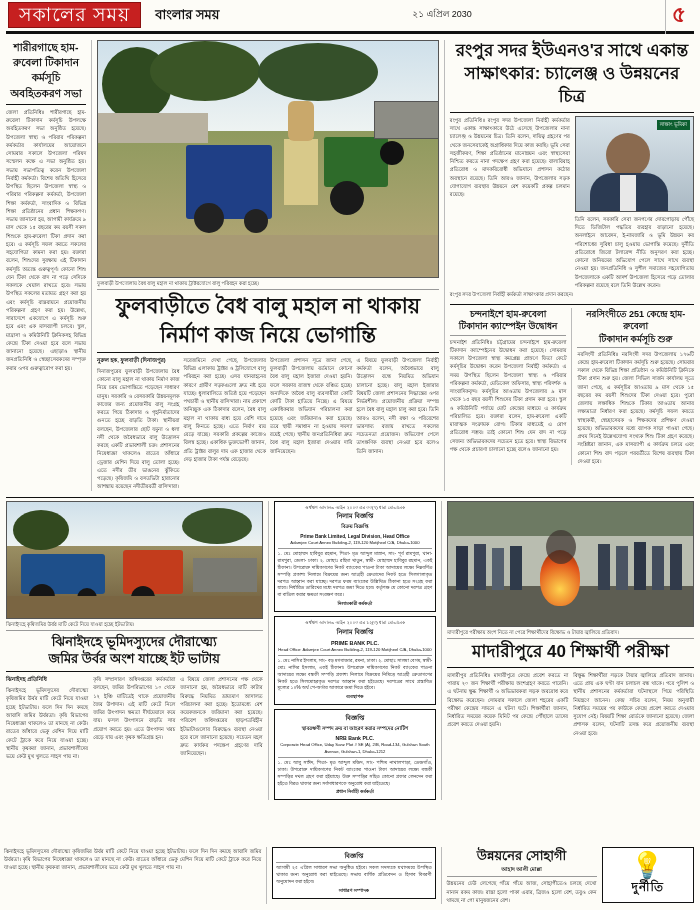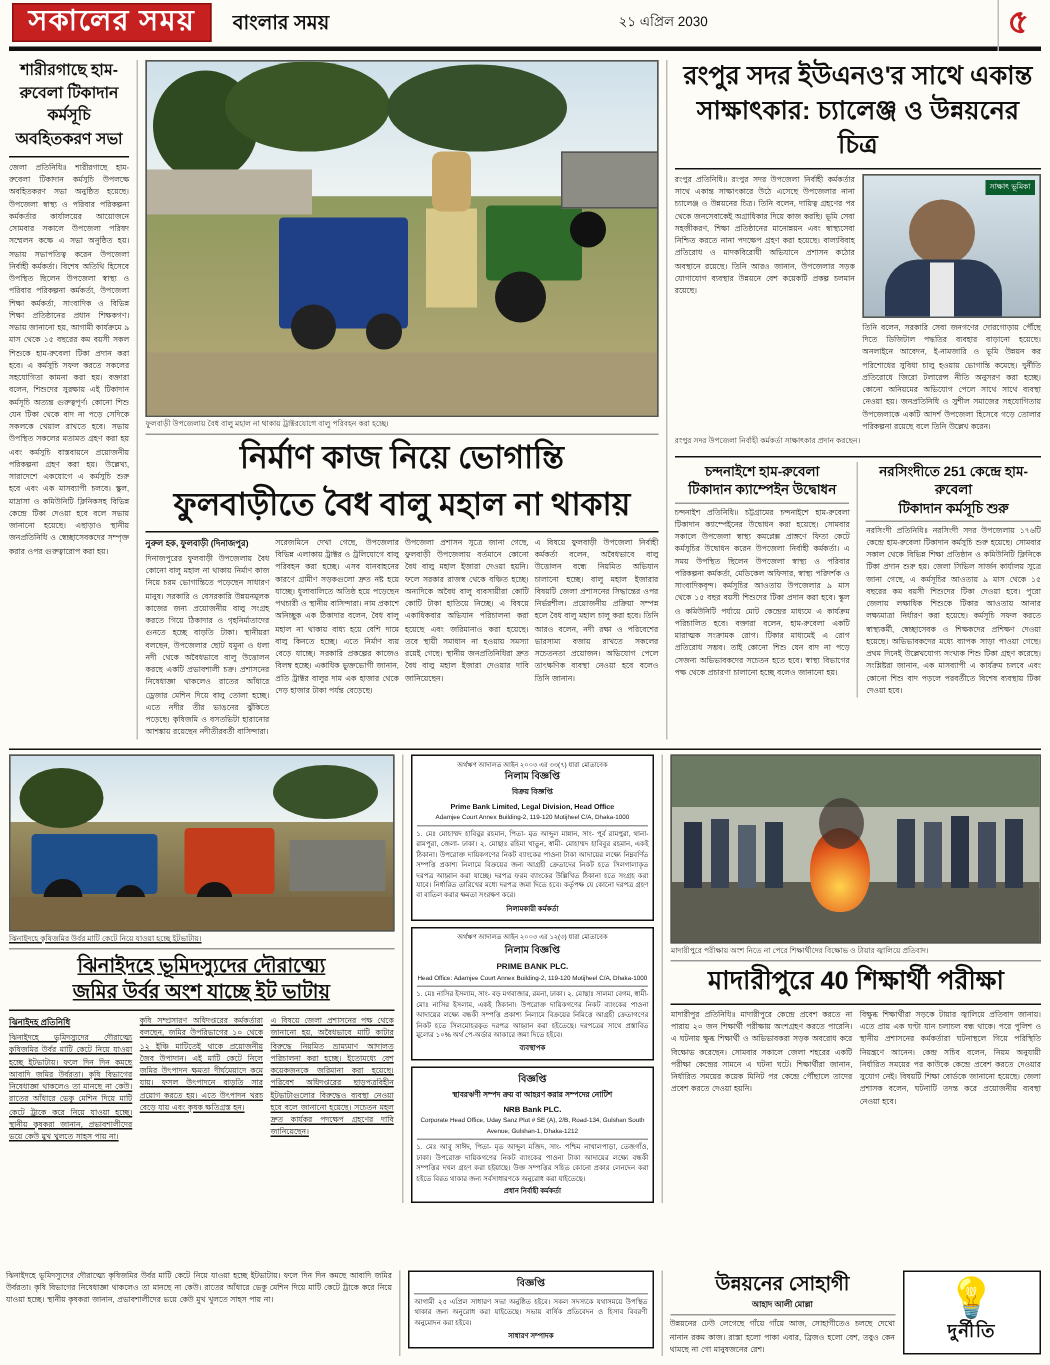--- a/index.html
+++ b/index.html
@@ -14,21 +14,21 @@
   }
   .page { width:700px; height:910px; position:relative; padding:0 6px; }
 
   
   .masthead {
     display:flex; align-items:center; justify-content:space-between;
     border-bottom:3px solid #111; padding:2px 2px 3px 2px;
     height:34px;
   }
   .logo-box {
-    background:#c62020; color:#fff; font-weight:bold; font-size:19px;
+    background:#c62020; color:#fff; font-weight:normal; font-size:19px;
     padding:2px 10px; letter-spacing:1px; line-height:1.1;
     border:1px solid #8a1010;
   }
   .mast-center { font-size:13px; font-weight:bold; }
   .mast-date { font-size:9px; text-align:center; line-height:1.5; flex:1; }
   .mast-num {
     color:#c62020; font-size:22px; font-weight:bold; padding:0 6px;
     border-left:1px solid #bbb;
   }
 
@@ -132,22 +132,22 @@
         <div class="obj" style="left:186px; top:98px; width:34px; height:66px; background:#d8c98a;"></div>
         <div class="obj" style="left:190px; top:60px; width:26px; height:40px; background:#c9a86b; border-radius:6px;"></div>
         <div class="obj" style="left:226px; top:96px; width:64px; height:50px; background:#2e6b2a; border-radius:3px;"></div>
         <div class="obj" style="left:232px; top:140px; width:34px; height:34px; background:#1a1a1a; border-radius:50%;"></div>
         <div class="obj" style="left:276px; top:60px; width:70px; height:38px; background:#8d8d85; border:1px solid #555;"></div>
         <div class="obj" style="left:282px; top:100px; width:24px; height:24px; background:#111; border-radius:50%;"></div>
         <div class="obj" style="left:0; bottom:0; width:350px; height:42px; background:#a89a74;"></div>
       </div>
       <div class="caption mt2">ফুলবাড়ী উপজেলায় বৈধ বালু মহাল না থাকায় ট্রাক্টরযোগে বালু পরিবহন করা হচ্ছে।</div>
       <div class="thin-rule"></div>
+      <div class="headline h-xl mt2">ফুলবাড়ীতে বৈধ বালু মহাল না থাকায়</div>
       <div class="headline h-xl">নির্মাণ কাজ নিয়ে ভোগান্তি</div>
-      <div class="headline h-xl mt2">ফুলবাড়ীতে বৈধ বালু মহাল না থাকায়</div>
       <div class="rule"></div>
       <div class="colsplit4 mt2">
         <div class="c">
           <div class="byline">নুরুল হক, ফুলবাড়ী (দিনাজপুর)</div>
           <div class="body-text">দিনাজপুরের ফুলবাড়ী উপজেলায় বৈধ কোনো বালু মহাল না থাকায় নির্মাণ কাজ নিয়ে চরম ভোগান্তিতে পড়েছেন সাধারণ মানুষ। সরকারি ও বেসরকারি উন্নয়নমূলক কাজের জন্য প্রয়োজনীয় বালু সংগ্রহ করতে গিয়ে ঠিকাদার ও গৃহনির্মাতাদের গুনতে হচ্ছে বাড়তি টাকা। স্থানীয়রা বলছেন, উপজেলার ছোট যমুনা ও ধলা নদী থেকে অবৈধভাবে বালু উত্তোলন করছে একটি প্রভাবশালী চক্র। প্রশাসনের নিষেধাজ্ঞা থাকলেও রাতের আঁধারে ড্রেজার মেশিন দিয়ে বালু তোলা হচ্ছে। এতে নদীর তীর ভাঙনের ঝুঁকিতে পড়েছে। কৃষিজমি ও বসতভিটা হারানোর আশঙ্কায় রয়েছেন নদীতীরবর্তী বাসিন্দারা।</div>
         </div>
         <div class="c">
             <div class="body-text">সরেজমিনে দেখা গেছে, উপজেলার বিভিন্ন এলাকায় ট্রাক্টর ও ট্রলিযোগে বালু পরিবহন করা হচ্ছে। এসব যানবাহনের কারণে গ্রামীণ সড়কগুলো দ্রুত নষ্ট হয়ে যাচ্ছে। ধুলাবালিতে অতিষ্ঠ হয়ে পড়েছেন পথচারী ও স্থানীয় বাসিন্দারা। নাম প্রকাশে অনিচ্ছুক এক ঠিকাদার বলেন, বৈধ বালু মহাল না থাকায় বাধ্য হয়ে বেশি দামে বালু কিনতে হচ্ছে। এতে নির্মাণ ব্যয় বেড়ে যাচ্ছে। সরকারি প্রকল্পের কাজেও বিলম্ব হচ্ছে। একাধিক ভুক্তভোগী জানান, প্রতি ট্রাক্টর বালুর দাম এক হাজার থেকে দেড় হাজার টাকা পর্যন্ত বেড়েছে।</div>
           </div>
         <div class="c">
@@ -199,21 +199,21 @@
           <div class="body-text">নরসিংদী প্রতিনিধি॥ নরসিংদী সদর উপজেলায় ১৭৬টি কেন্দ্রে হাম-রুবেলা টিকাদান কর্মসূচি শুরু হয়েছে। সোমবার সকাল থেকে বিভিন্ন শিক্ষা প্রতিষ্ঠান ও কমিউনিটি ক্লিনিকে টিকা প্রদান শুরু হয়। জেলা সিভিল সার্জন কার্যালয় সূত্রে জানা গেছে, এ কর্মসূচির আওতায় ৯ মাস থেকে ১৫ বছরের কম বয়সী শিশুদের টিকা দেওয়া হবে। পুরো জেলায় লক্ষাধিক শিশুকে টিকার আওতায় আনার লক্ষ্যমাত্রা নির্ধারণ করা হয়েছে। কর্মসূচি সফল করতে স্বাস্থ্যকর্মী, স্বেচ্ছাসেবক ও শিক্ষকদের প্রশিক্ষণ দেওয়া হয়েছে। অভিভাবকদের মধ্যে ব্যাপক সাড়া পাওয়া গেছে। প্রথম দিনেই উল্লেখযোগ্য সংখ্যক শিশু টিকা গ্রহণ করেছে। সংশ্লিষ্টরা জানান, এক মাসব্যাপী এ কার্যক্রম চলবে এবং কোনো শিশু বাদ পড়লে পরবর্তীতে বিশেষ ব্যবস্থায় টিকা দেওয়া হবে।</div>
         </div>
       </div>
     </div>
   </div>
 
   <div class="rule mt3"></div>
 
   <div class="top-wrap mt2">
 
-    <div style="width:260px;text-decoration:underline;">
+    <div style="width:260px;">
       <div class="photo" style="height:118px;">
         <div class="sky"></div>
         <div class="ground" style="background:linear-gradient(#9a8f63,#6d5b3c);"></div>
         <div class="tree" style="left:6px; top:8px; width:56px; height:40px; background:#32491f;"></div>
         <div class="tree" style="right:10px; top:6px; width:70px; height:36px; background:#39522a;"></div>
         <div class="obj" style="left:14px; top:52px; width:84px; height:40px; background:#1e4f8a; border-radius:3px;"></div>
         <div class="obj" style="left:22px; top:82px; width:26px; height:26px; background:#151515; border-radius:50%;"></div>
         <div class="obj" style="left:70px; top:86px; width:20px; height:20px; background:#151515; border-radius:50%;"></div>
         <div class="obj" style="left:116px; top:48px; width:60px; height:44px; background:#c33c1c; border-radius:3px;"></div>
         <div class="obj" style="left:124px; top:84px; width:24px; height:24px; background:#151515; border-radius:50%;"></div>

